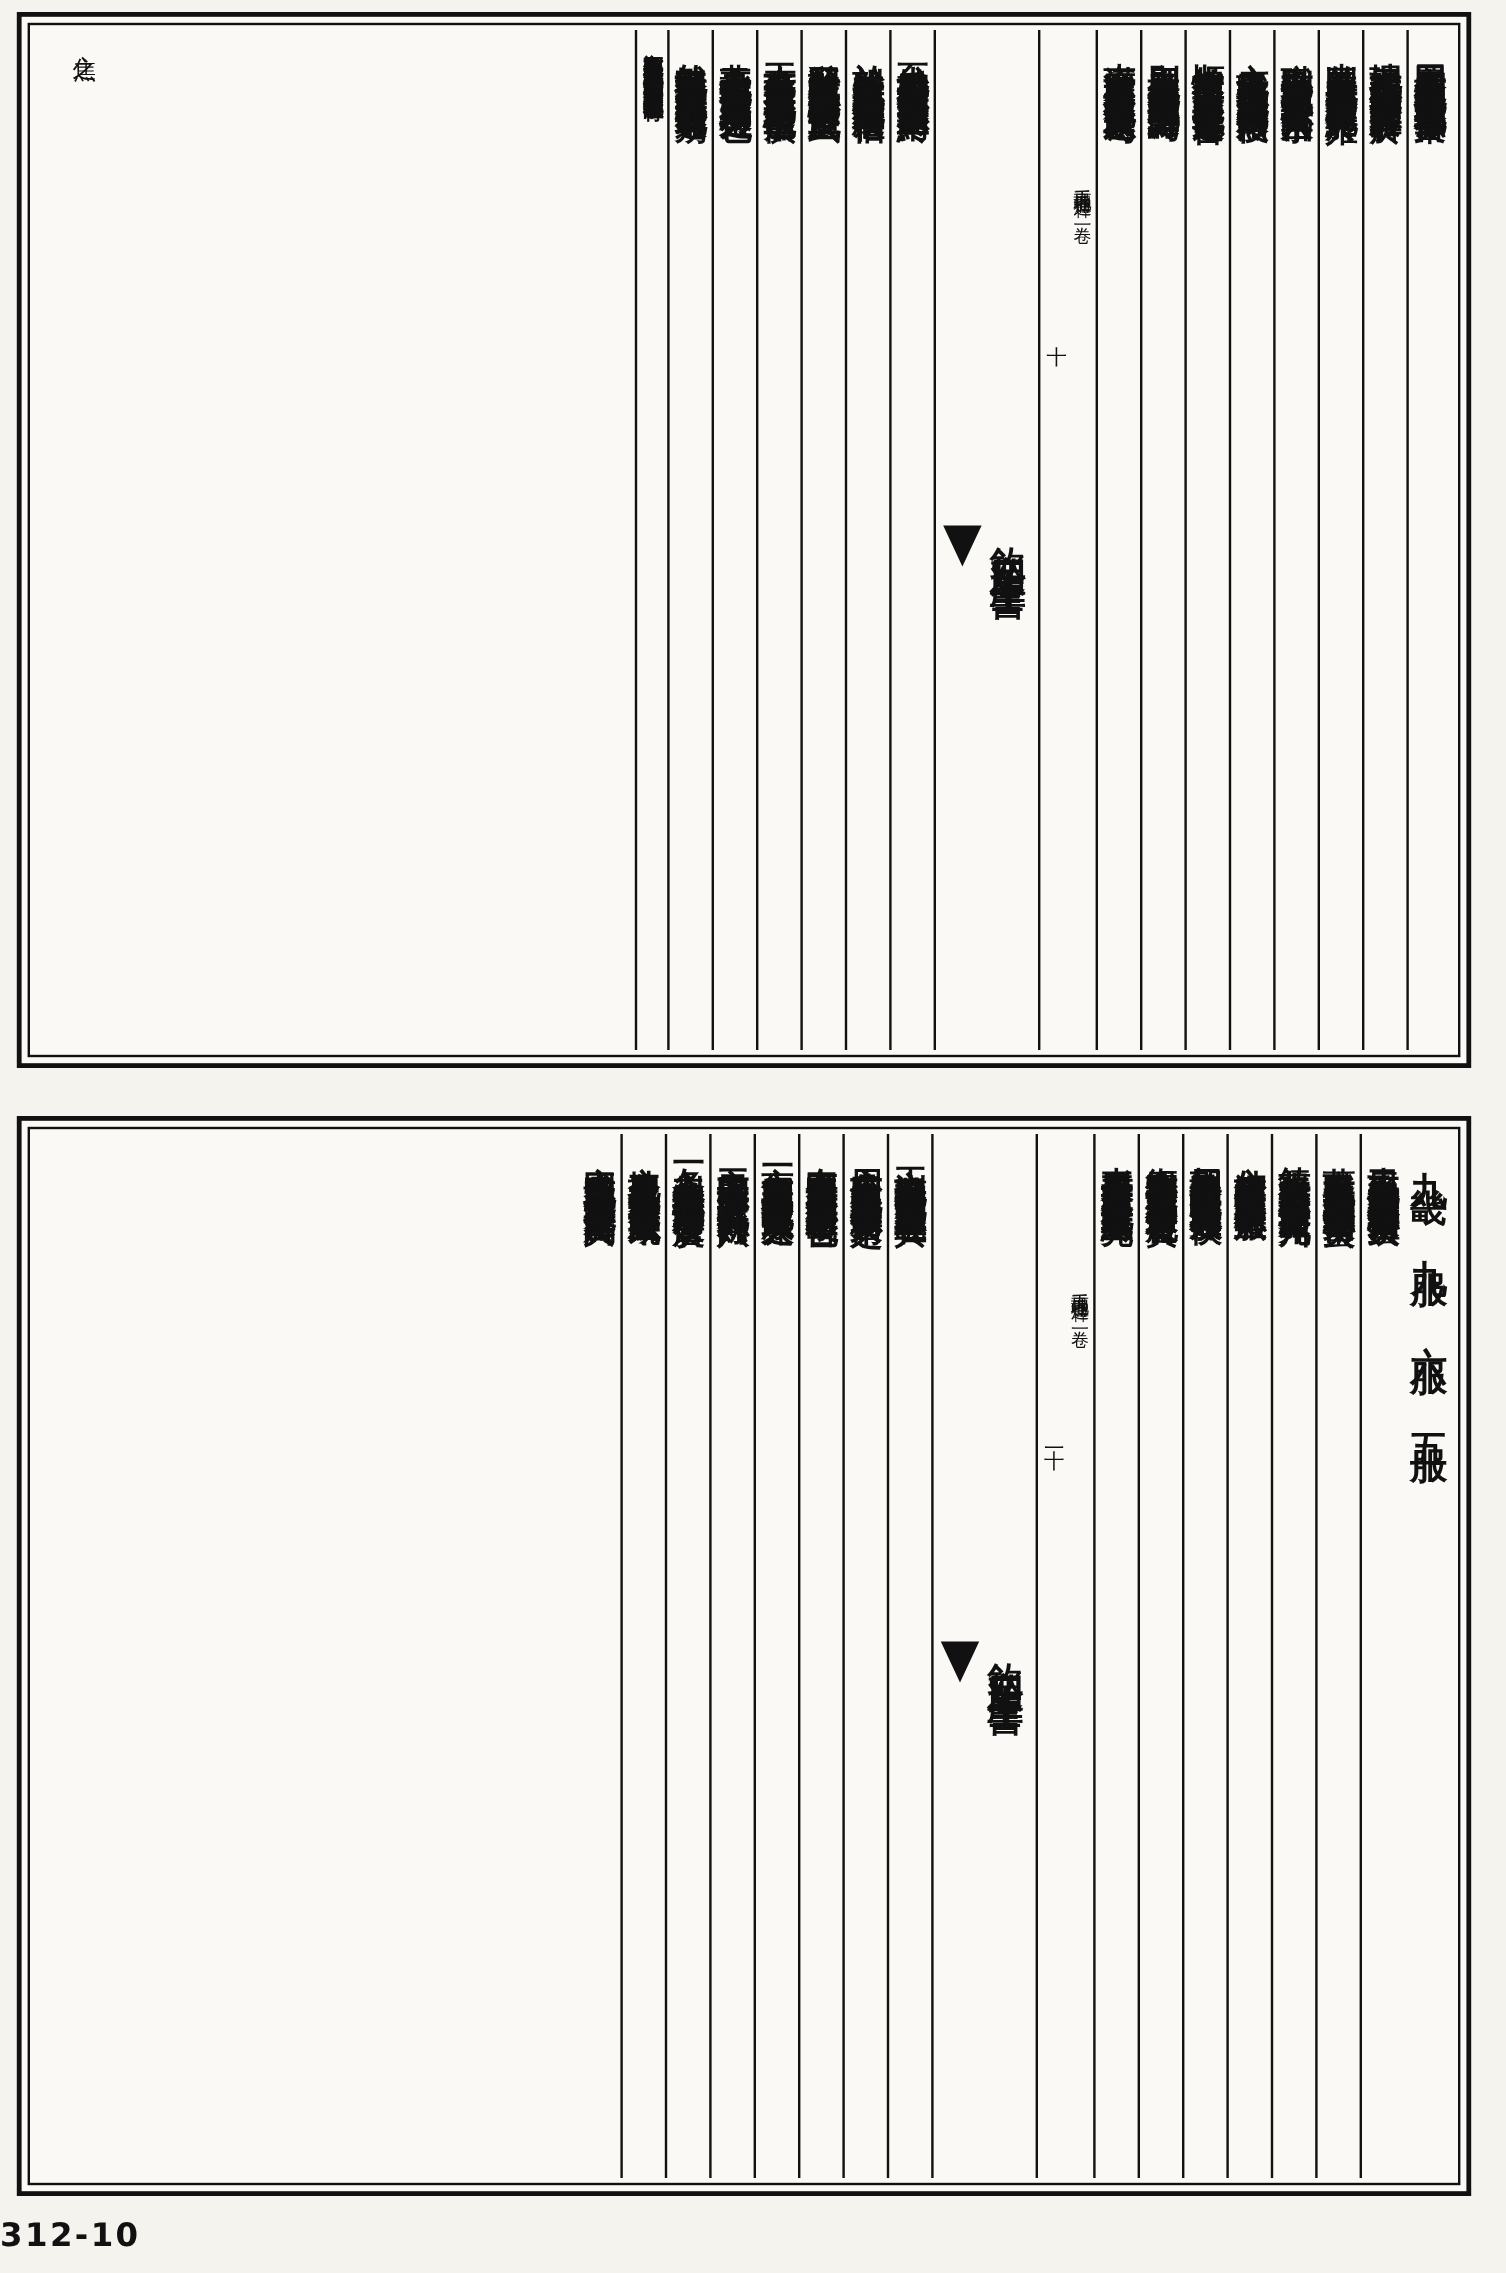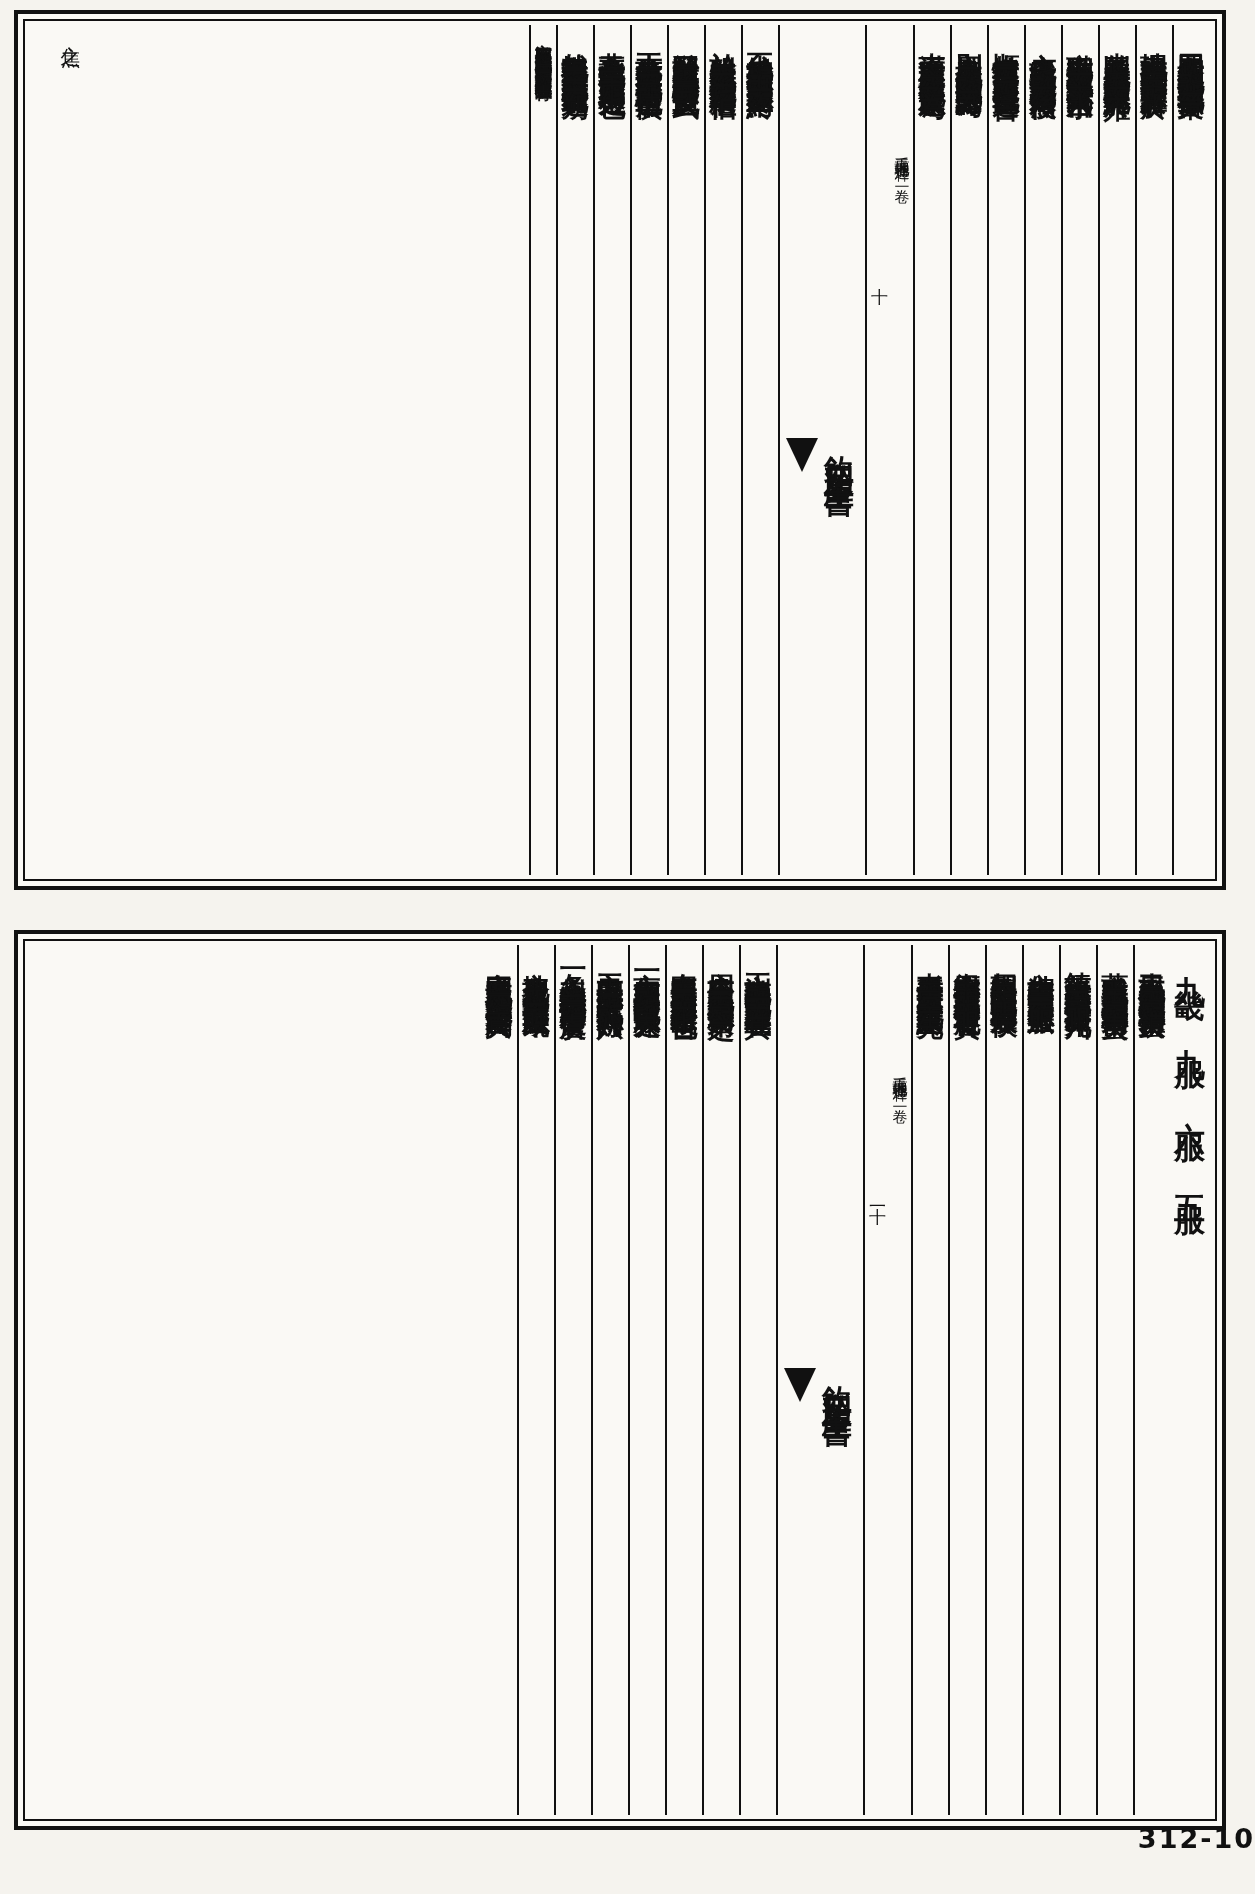--- a/index.html
+++ b/index.html
@@ -96,22 +96,22 @@
     letter-spacing:2px;
     padding:120px 2px 0 2px;
     border-left:2px solid #111;
     box-sizing:border-box;
     color:#111;
   }
   .sidecol .pg{ margin-top:130px; display:block; font-size:17px;}
   .footer{
     position:absolute;
     left:0;right:0;
-    bottom:40px;
-    text-align:right;
+    bottom:15px;
+    text-align:left;
     font-size:27px;
     letter-spacing:2px;
     font-family:"DejaVu Sans","Liberation Sans",sans-serif;
     font-weight:700;
     color:#111;
   }
   .edgemark{
     position:absolute;
     left:40px; top:16px;
     writing-mode:vertical-rl;

